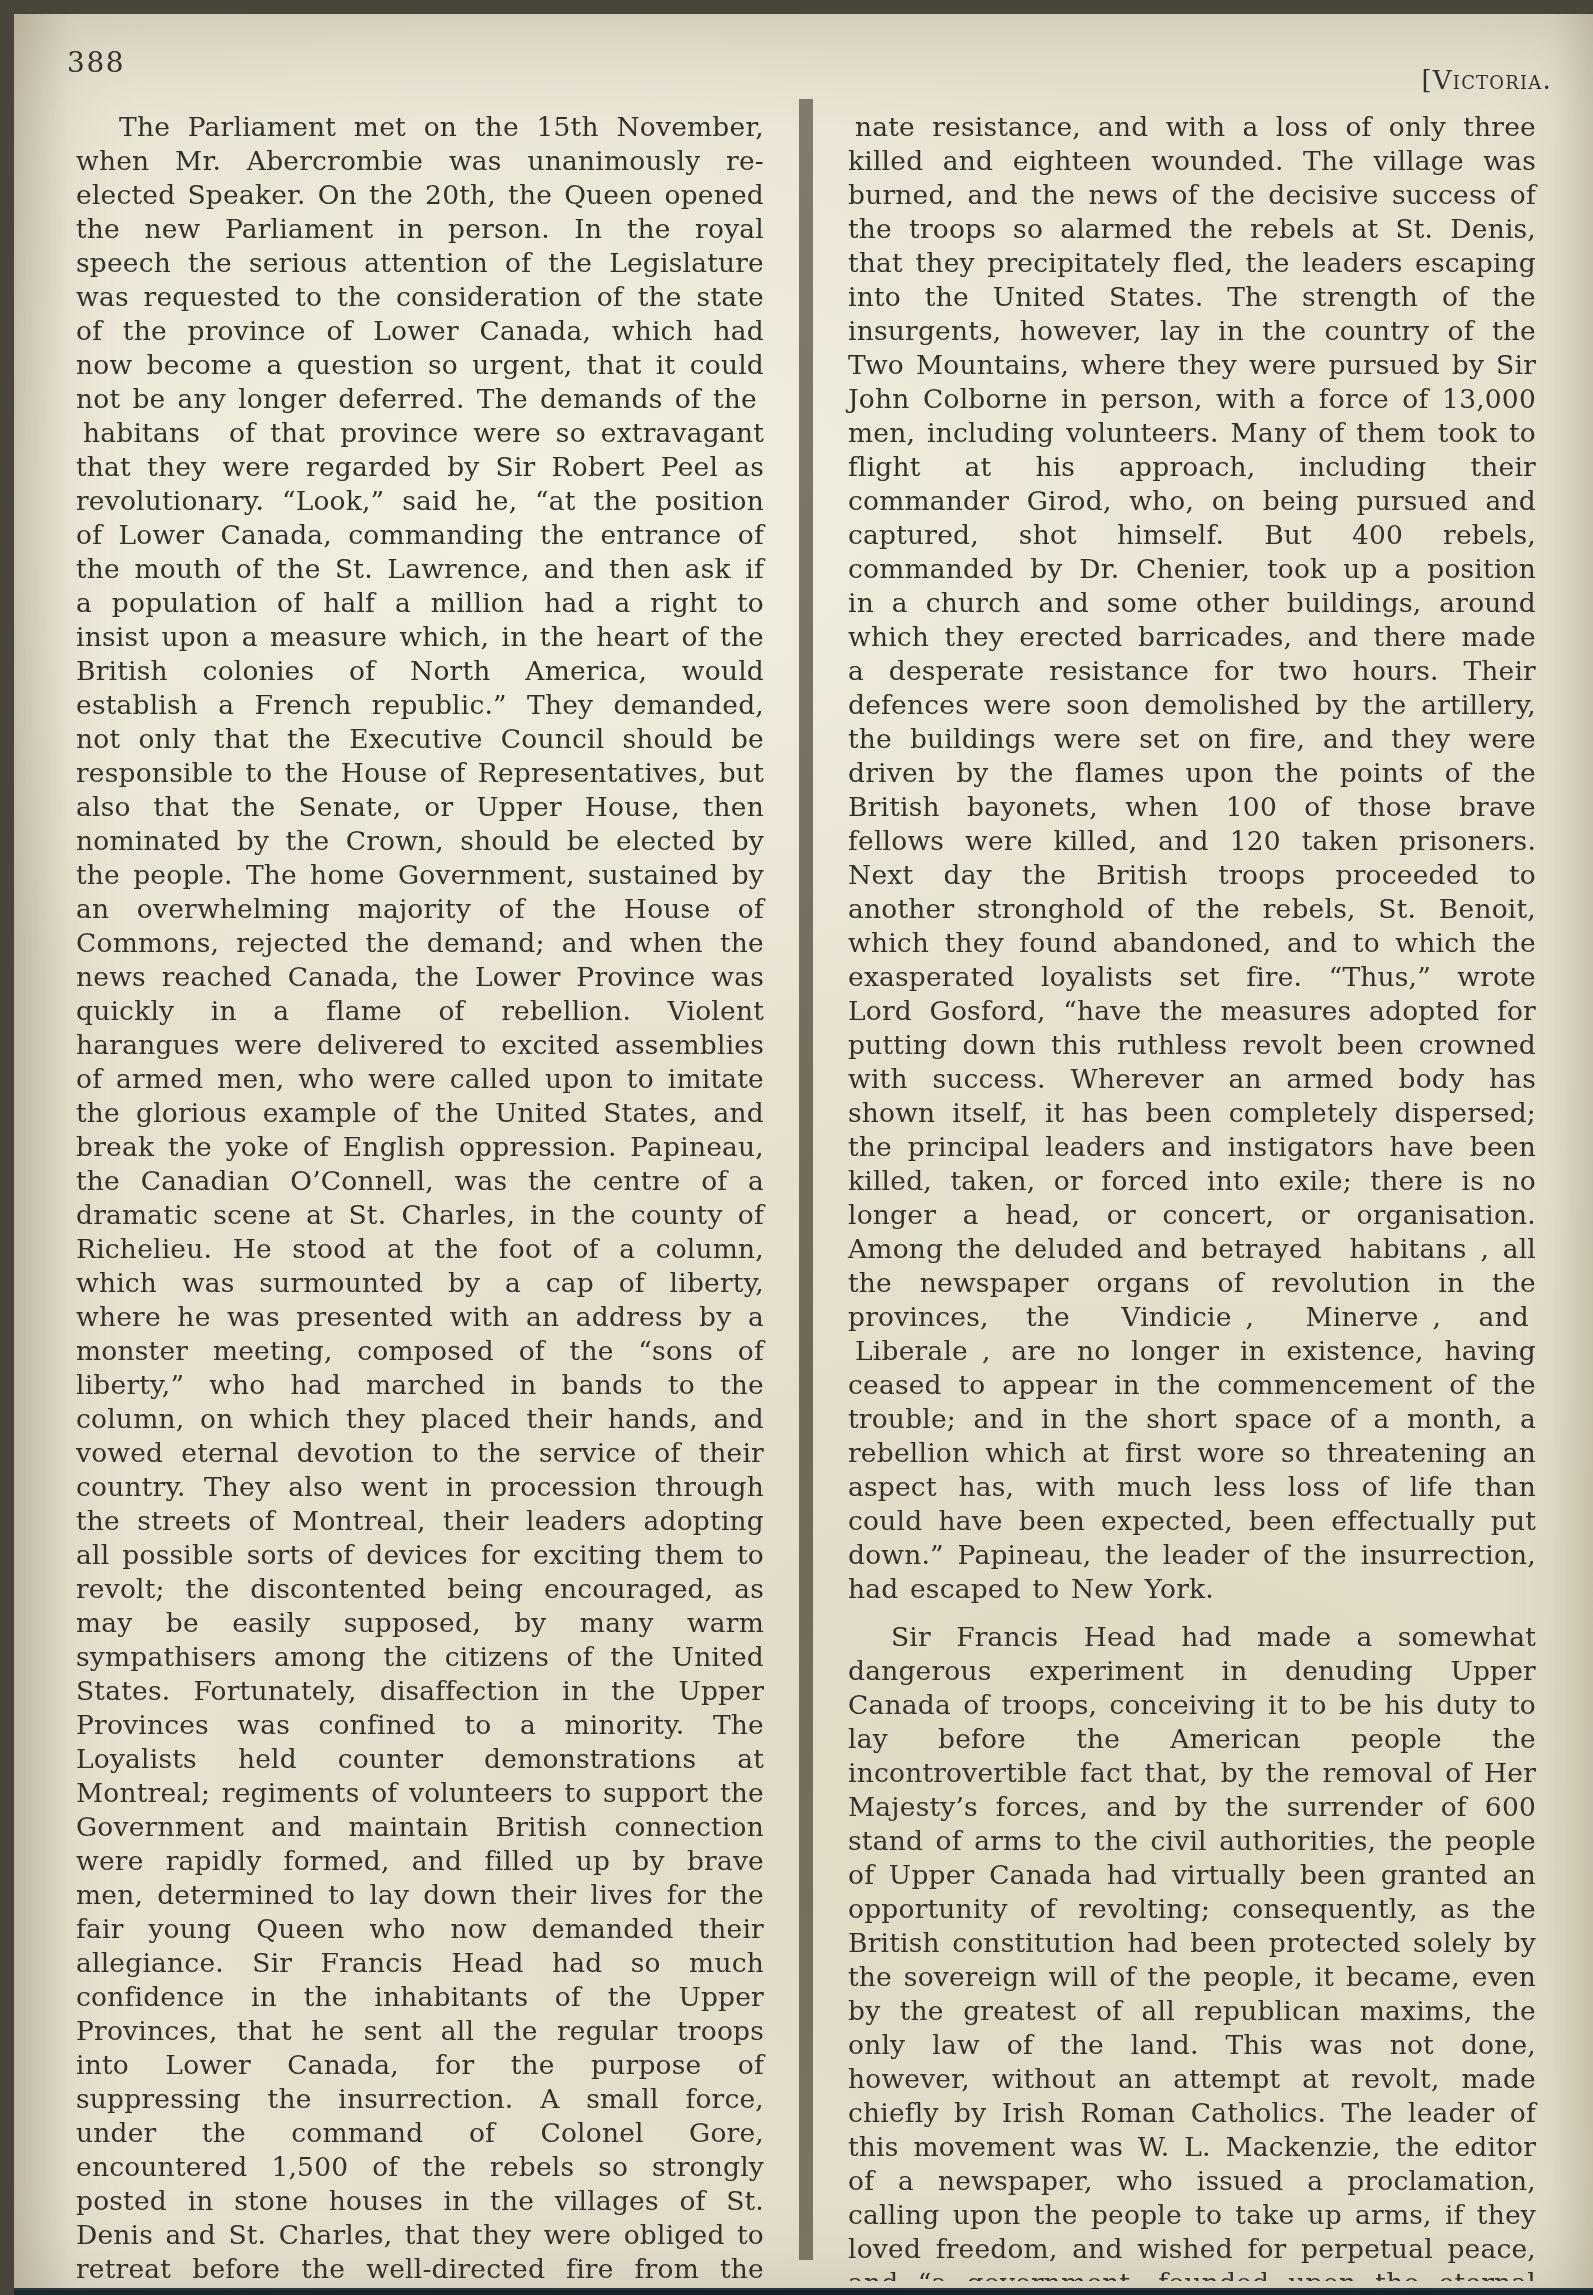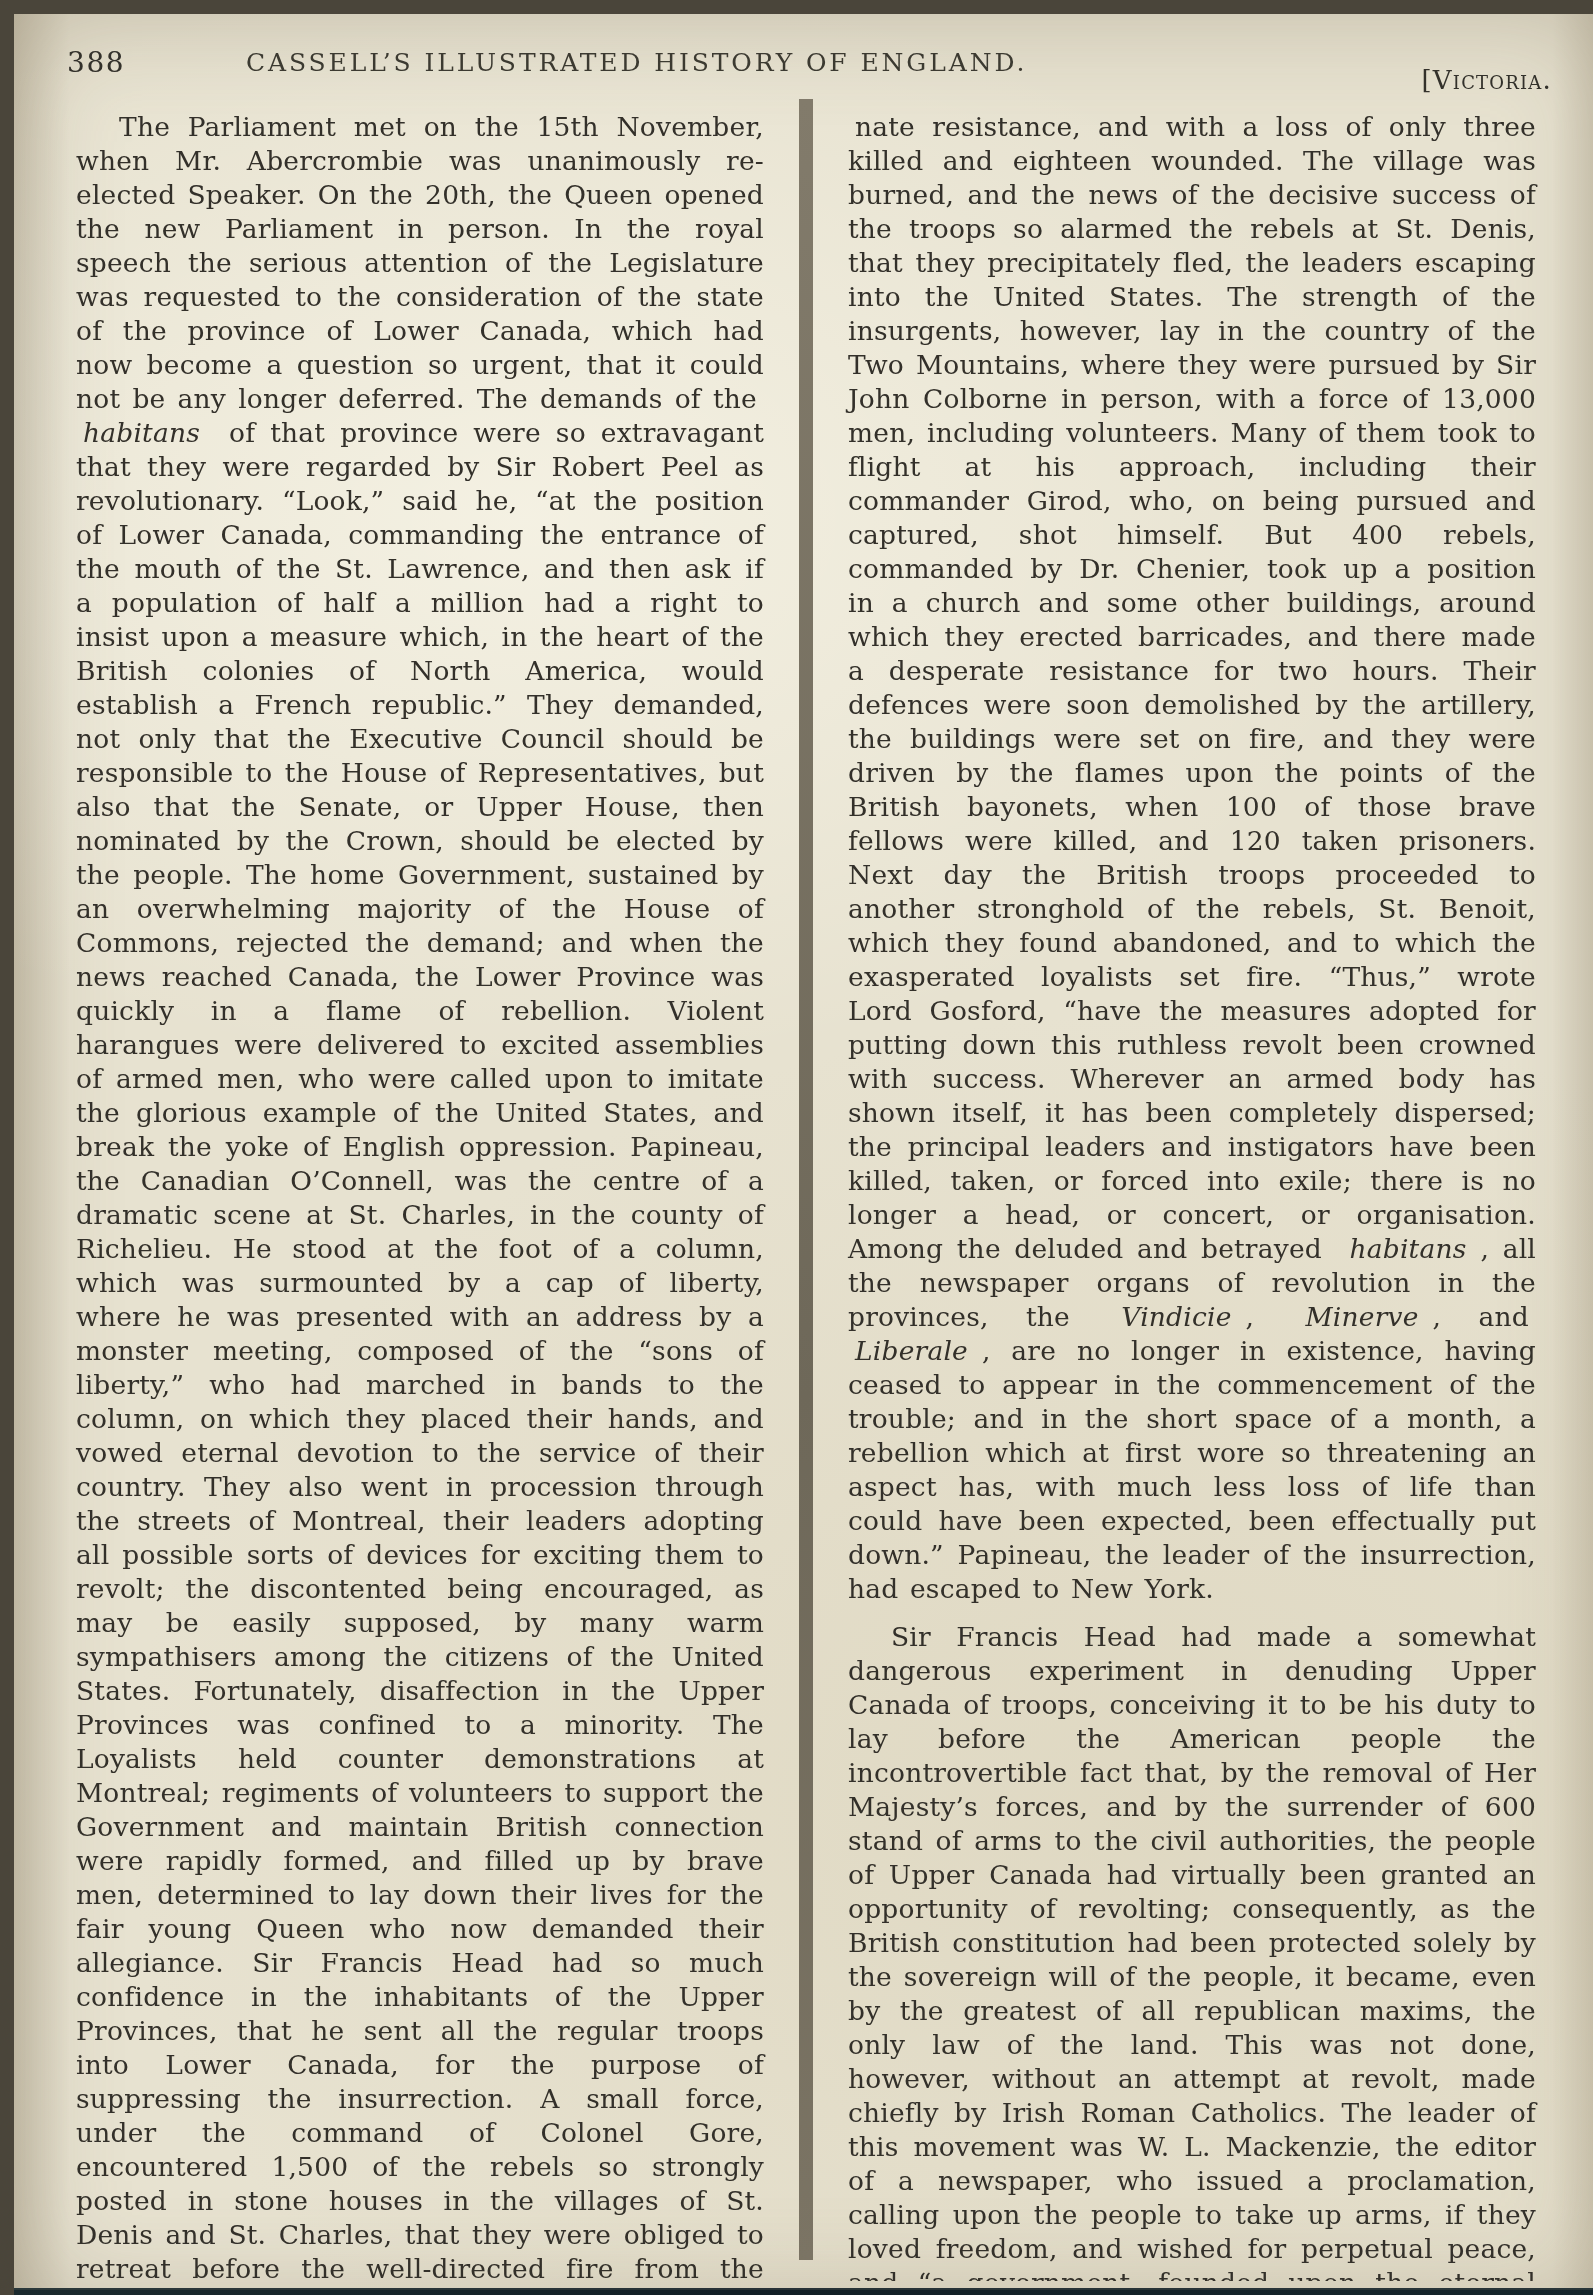--- a/index.html
+++ b/index.html
@@ -45,36 +45,35 @@
   }
   p.body-paragraph {
     text-align: justify;
     font-size: 26.5px;
     line-height: 34px;
     letter-spacing: 0.2px;
     word-spacing: 2.9px;
     color: #33302a;
   }
   p.body-paragraph.indent { text-indent: 36px; }
-  .em { font-style: italic; }
+  .em { }
   .scan-edge {
     position: absolute; left: 0; right: 0; bottom: 0;
     height: 21px;
     background: linear-gradient(90deg, #1b2a2e, #121f26 45%, #16262c);
     border-top: 2.4px solid rgba(60, 70, 70, 0.5);
   }
 </style>
 </head>
 <body>
 
 <div class="page">
 
   <header class="page-header">
     <span class="page-number">388</span>
-    <span class="running-title">CASSELL’S ILLUSTRATED HISTORY OF ENGLAND.</span>
     <span class="margin-label">[Victoria.</span>
   </header>
 
   <div class="columns">
     <div class="column left">
         <p class="body-paragraph indent"><span>The Parliament met on the 15th November, when Mr. Abercrombie was unanimously re-elected Speaker. On the 20th, the Queen opened the new Parliament in person. In the royal speech the serious attention of the Legislature was requested to the consideration of the state of the province of Lower Canada, which had now become a question so urgent, that it could not be any longer deferred. The demands of the </span><span class="em">habitans</span><span> of that province were so extravagant that they were regarded by Sir Robert Peel as revolutionary. “Look,” said he, “at the position of Lower Canada, commanding the entrance of the mouth of the St. Lawrence, and then ask if a population of half a million had a right to insist upon a measure which, in the heart of the British colonies of North America, would establish a French republic.” They demanded, not only that the Executive Council should be responsible to the House of Representatives, but also that the Senate, or Upper House, then nominated by the Crown, should be elected by the people. The home Government, sustained by an overwhelming majority of the House of Commons, rejected the demand; and when the news reached Canada, the Lower Province was quickly in a flame of rebellion. Violent harangues were delivered to excited assemblies of armed men, who were called upon to imitate the glorious example of the United States, and break the yoke of English oppression. Papineau, the Canadian O’Connell, was the centre of a dramatic scene at St. Charles, in the county of Richelieu. He stood at the foot of a column, which was surmounted by a cap of liberty, where he was presented with an address by a monster meeting, composed of the “sons of liberty,” who had marched in bands to the column, on which they placed their hands, and vowed eternal devotion to the service of their country. They also went in procession through the streets of Montreal, their leaders adopting all possible sorts of devices for exciting them to revolt; the discontented being encouraged, as may be easily supposed, by many warm sympathisers among the citizens of the United States. Fortunately, disaffection in the Upper Provinces was confined to a minority. The Loyalists held counter demonstrations at Montreal; regiments of volunteers to support the Government and maintain British connection were rapidly formed, and filled up by brave men, determined to lay down their lives for the fair young Queen who now demanded their allegiance. Sir Francis Head had so much confidence in the inhabitants of the Upper Provinces, that he sent all the regular troops into Lower Canada, for the purpose of suppressing the insurrection. A small force, under the command of Colonel Gore, encountered 1,500 of the rebels so strongly posted in stone houses in the villages of St. Denis and St. Charles, that they were obliged to retreat before the well-directed fire from the windows, with the loss of six killed and ten wounded, leaving their only field-piece behind. Among the wounded was Lieutenant Weir, who was barbarously murdered by the insurgents. At St. Charles, Colonel Wetherall, at the head of another detachment, stormed the stronghold of the rebels, and completely routed them, after an obsti-</span></p>
       </div>
     <div class="divider"></div>
     <div class="column right">
         <p class="body-paragraph"><span>nate resistance, and with a loss of only three killed and eighteen wounded. The village was burned, and the news of the decisive success of the troops so alarmed the rebels at St. Denis, that they precipitately fled, the leaders escaping into the United States. The strength of the insurgents, however, lay in the country of the Two Mountains, where they were pursued by Sir John Colborne in person, with a force of 13,000 men, including volunteers. Many of them took to flight at his approach, including their commander Girod, who, on being pursued and captured, shot himself. But 400 rebels, commanded by Dr. Chenier, took up a position in a church and some other buildings, around which they erected barricades, and there made a desperate resistance for two hours. Their defences were soon demolished by the artillery, the buildings were set on fire, and they were driven by the flames upon the points of the British bayonets, when 100 of those brave fellows were killed, and 120 taken prisoners. Next day the British troops proceeded to another stronghold of the rebels, St. Benoit, which they found abandoned, and to which the exasperated loyalists set fire. “Thus,” wrote Lord Gosford, “have the measures adopted for putting down this ruthless revolt been crowned with success. Wherever an armed body has shown itself, it has been completely dispersed; the principal leaders and instigators have been killed, taken, or forced into exile; there is no longer a head, or concert, or organisation. Among the deluded and betrayed </span><span class="em">habitans</span><span>, all the newspaper organs of revolution in the provinces, the </span><span class="em">Vindicie</span><span>, </span><span class="em">Minerve</span><span>, and </span><span class="em">Liberale</span><span>, are no longer in existence, having ceased to appear in the commencement of the trouble; and in the short space of a month, a rebellion which at first wore so threatening an aspect has, with much less loss of life than could have been expected, been effectually put down.” Papineau, the leader of the insurrection, had escaped to New York.</span></p>

